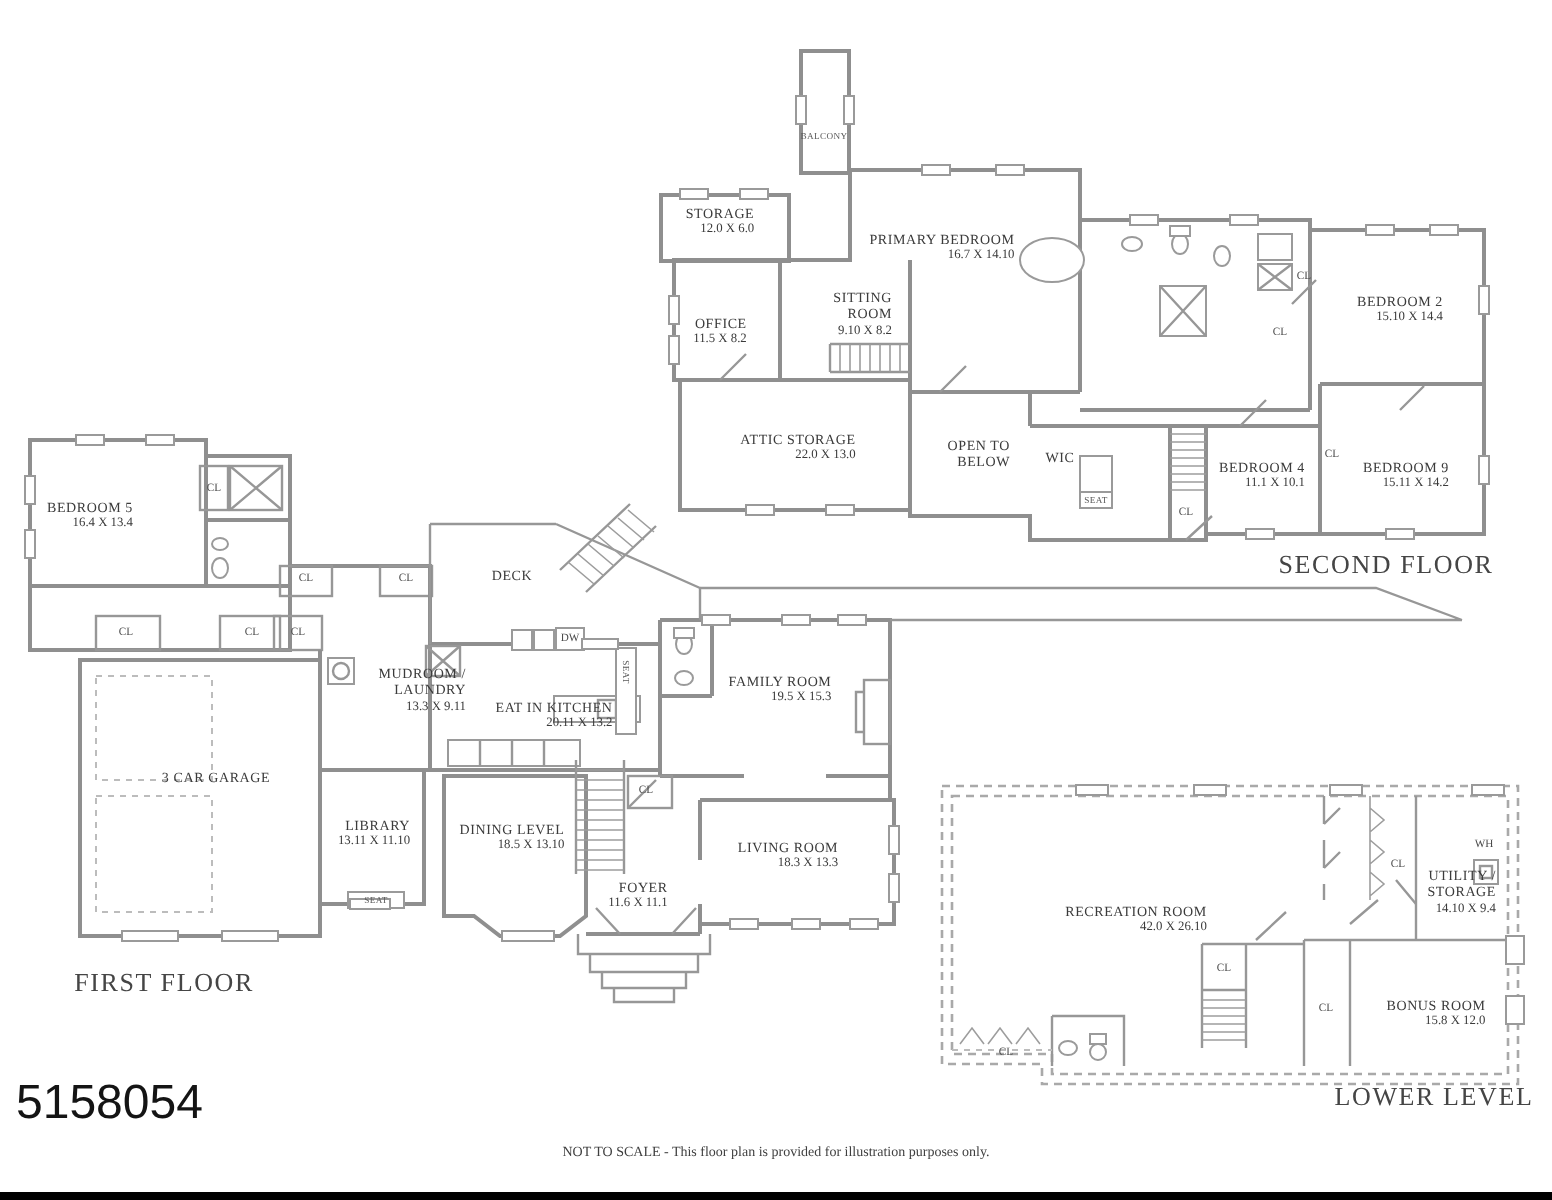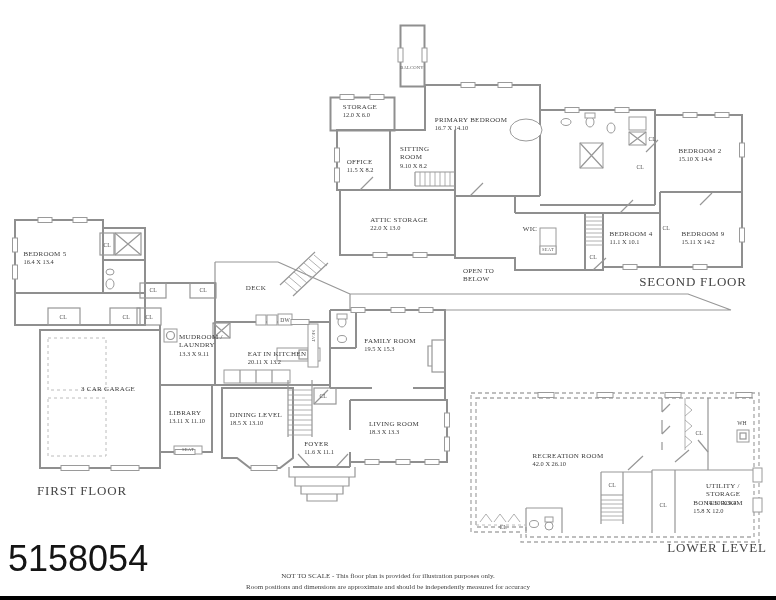--- a/index.html
+++ b/index.html
@@ -6,32 +6,32 @@
   .stage{position:relative;width:776px;height:600px;background:#ffffff;overflow:hidden;
          font-family:"Liberation Serif", serif;}
   svg{position:absolute;left:0;top:0;}
   .w{stroke:#8f8f8f;stroke-width:2;fill:none;}
   .w1{stroke:#979797;stroke-width:1.2;fill:none;}
   .thin{stroke:#9d9d9d;stroke-width:0.8;fill:none;}
   .dash{stroke:#a9a9a9;stroke-width:1.3;fill:none;stroke-dasharray:4 3;}
   .bay{stroke:#bcbcbc;stroke-width:1;fill:none;stroke-dasharray:3 3;}
   .fix{stroke:#9a9a9a;stroke-width:1;fill:#ffffff;}
   .win{stroke:#9a9a9a;stroke-width:1;fill:#ffffff;}
-  .lbl{position:absolute;transform:translate(-50%,-50%);text-align:left;color:#3b3b3b;line-height:1.18;}
+  .lbl{position:absolute;transform:translate(-50%,-50%);text-align:right;color:#3b3b3b;line-height:1.18;}
   .name{font-size:7px;letter-spacing:0.3px;white-space:nowrap;}
   .dims{font-size:6.4px;white-space:nowrap;}
   .wrap .name{white-space:normal;}
-  .w46{width:46px;} .w54{width:54px;margin-left:16px;} .w42{width:42px;margin-top:48px;}
+  .w46{width:46px;} .w54{width:54px;margin-left:16px;} .w42{width:42px;}
   .tag{font-size:5.6px;color:#4a4a4a;white-space:nowrap;}
   .tiny{font-size:4.6px;color:#5a5a5a;letter-spacing:0.2px;white-space:nowrap;}
   .vert{writing-mode:vertical-rl;}
   .title{font-size:13px;letter-spacing:0.8px;color:#454545;white-space:nowrap;}
   .foot{font-size:7px;color:#3f3f3f;white-space:nowrap;}
   .listing{position:absolute;left:8px;top:538px;font-family:"Liberation Sans", sans-serif;
-           font-size:36px;color:#141414;transform:none;}
+           font-size:24px;color:#141414;transform:none;}
   .bottom-bar{position:absolute;left:0;top:596px;width:776px;height:4px;background:#000000;}
 </style>
 </head>
 <body>
 
 <div class="stage">
 
 <svg width="776" height="600" viewBox="0 0 776 600">
 
   <g>
@@ -307,17 +307,16 @@
     <div class="dims">15.8 X 12.0</div>
   </div>
   <div class="lbl tag" style="left:742px;top:423px">WH</div>
   <div class="lbl tag" style="left:612px;top:485px">CL</div>
   <div class="lbl tag" style="left:663px;top:505px">CL</div>
   <div class="lbl tag" style="left:699px;top:433px">CL</div>
   <div class="lbl tag" style="left:503px;top:527px">CL</div>
   <div class="lbl title" style="left:717px;top:548px">LOWER LEVEL</div>
 
   <div class="lbl foot" style="left:388px;top:576px">NOT TO SCALE - This floor plan is provided for illustration purposes only.</div>
-  <div class="lbl foot" style="left:388px;top:587px">Room positions and dimensions are approximate and should be independently measured for accuracy</div>
   <div class="listing">5158054</div>
   <div class="bottom-bar"></div>
 
 </div>
 
 </body></html>

